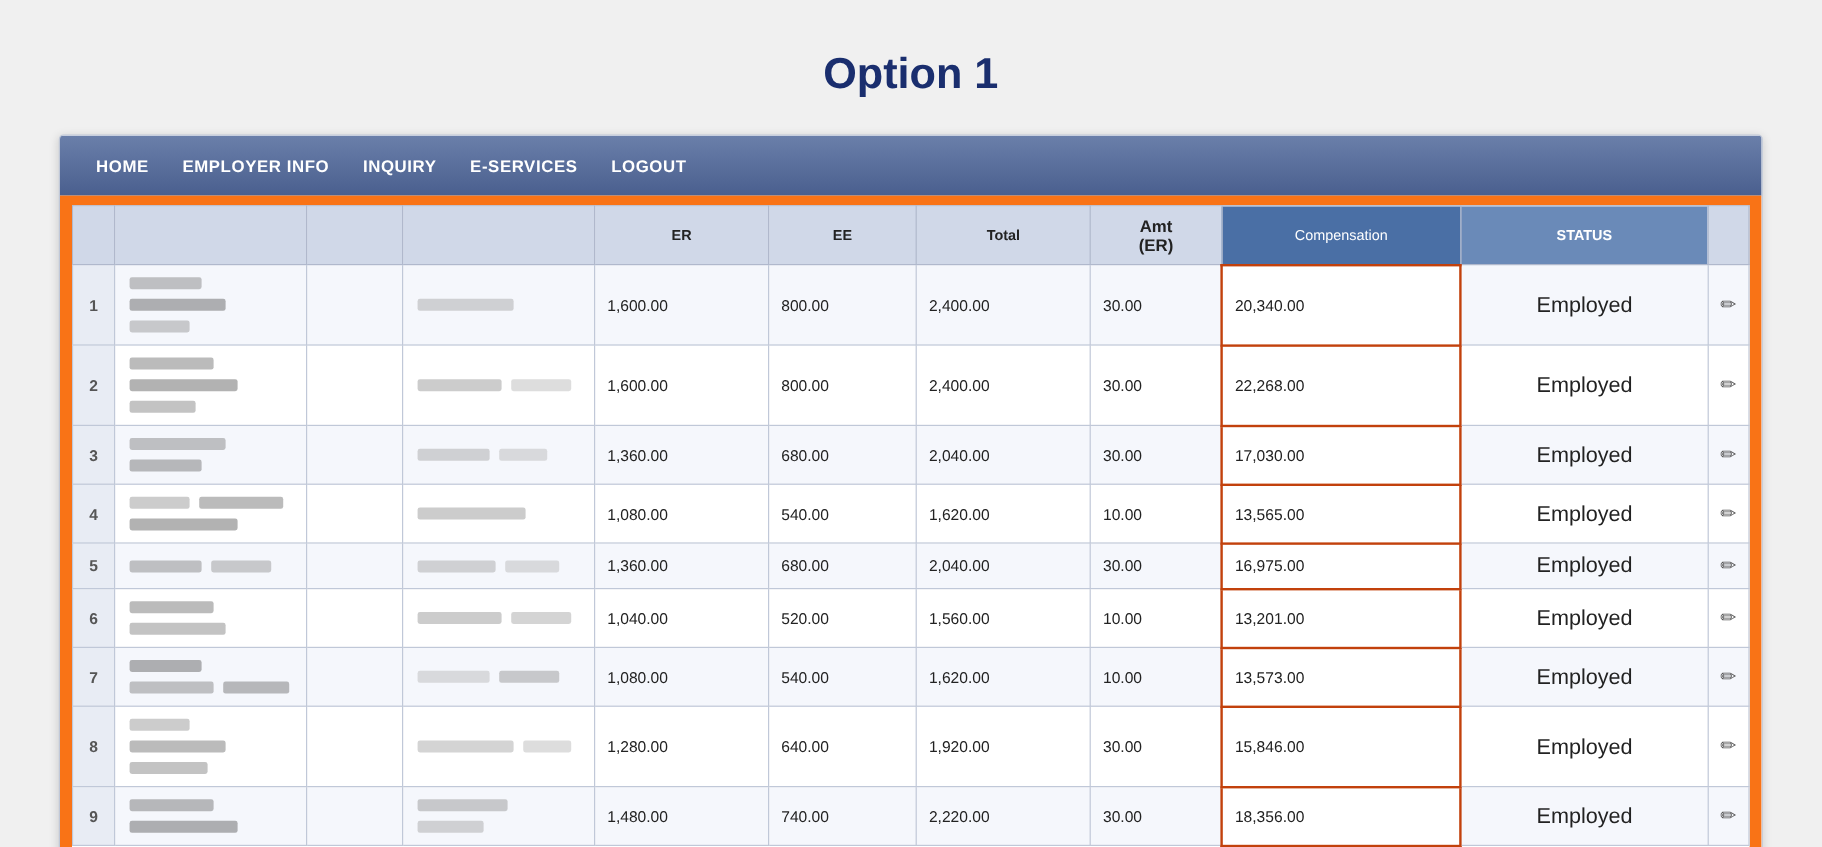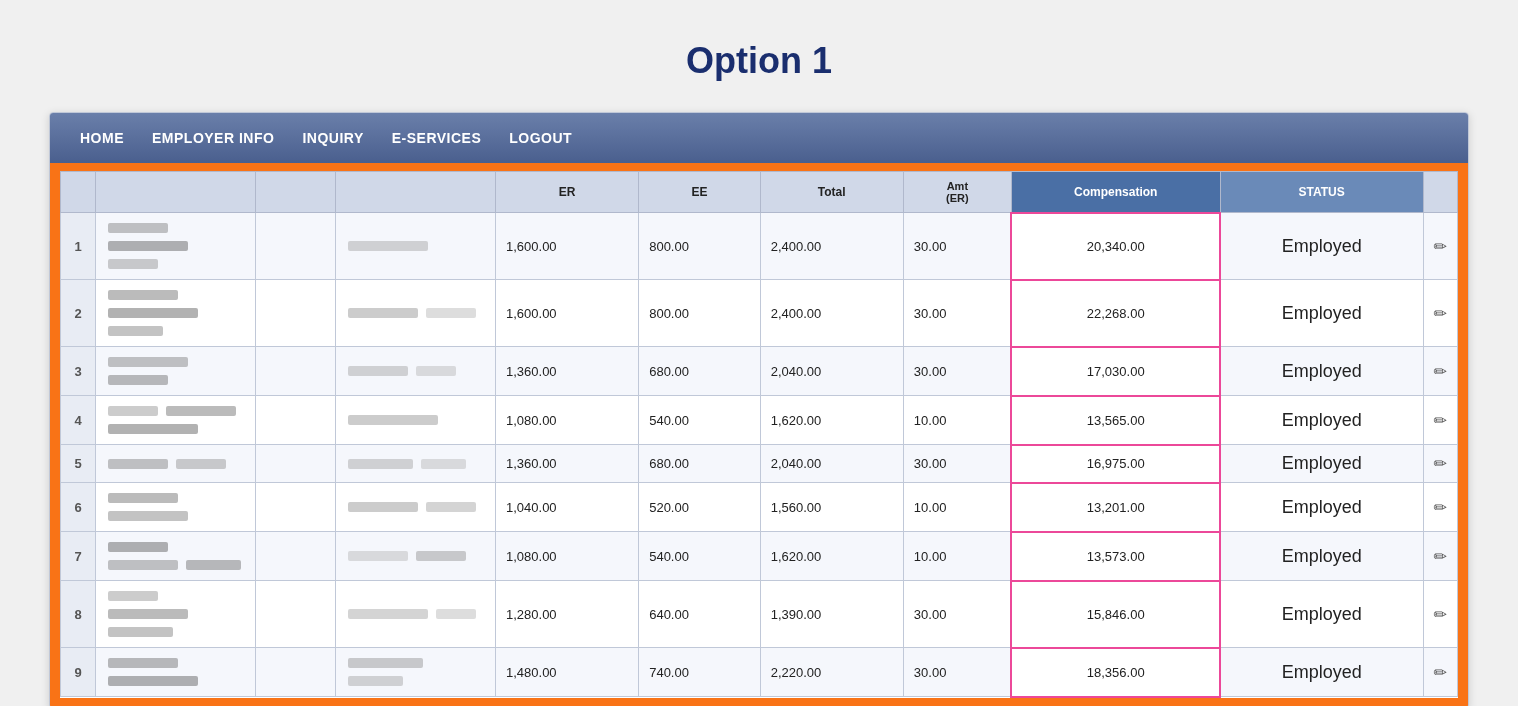--- a/index.html
+++ b/index.html
@@ -65,21 +65,21 @@
       padding: 8px 10px;
       font-size: 12px;
       font-weight: bold;
       color: #222;
       text-align: center;
       white-space: nowrap;
     }
     .col-header-row th.compensation-header {
       background: #4a6fa5;
       color: #fff;
-      font-weight: bold;
+      font-weight: normal;
     }
     .col-header-row th.status-header {
       background: #6a8ab8;
       color: #fff;
     }
     
     .data-row td {
       border: 1px solid #c0c8d8;
       padding: 8px 10px;
       font-size: 13px;
@@ -113,22 +113,22 @@
       align-items: center;
       gap: 4px;
       flex-wrap: wrap;
     }
     .data-row td.num-cell {
       text-align: left;
       font-size: 13px;
       white-space: nowrap;
     }
     .data-row td.compensation-cell {
-      text-align: center;
-      border: 2px solid #ec4899;
+      text-align: left;
+      border: 2px solid #c2410c;
       background: #fff;
       font-size: 13px;
     }
     .data-row td.status-cell {
       text-align: center;
       font-size: 18px;
       color: #222;
       white-space: nowrap;
     }
     .data-row td.edit-cell {
@@ -158,21 +158,21 @@
     <table>
       <thead>
         <tr class="col-header-row">
           <th style="width:35px;"></th>
           <th style="width:160px;"></th>
           <th style="width:80px;"></th>
           <th style="width:160px;"></th>
           <th>ER</th>
           <th>EE</th>
           <th>Total</th>
-          <th style="font-size:11px;">Amt<br>(ER)</th>
+          <th style="font-size:14px;">Amt<br>(ER)</th>
           <th class="compensation-header">Compensation</th>
           <th class="status-header">STATUS</th>
           <th style="width:30px;"></th>
         </tr>
       </thead>
       <tbody id="table-body">
 
       <tr class="data-row">
             <td class="row-num">1</td>
             <td class="blurred-cell">
@@ -347,21 +347,21 @@
             </td>
             <td class="blurred-cell"></td>
             <td class="blurred-cell">
               <div class="blurred-bar-group">
                 <span class="blurred-bar" style="width: 80px; background: rgb(170, 170, 170);"></span>
                 <span class="blurred-bar" style="width: 40px; background: rgb(187, 187, 187);"></span>
               </div>
             </td>
             <td class="num-cell">1,280.00</td>
             <td class="num-cell">640.00</td>
-            <td class="num-cell">1,390.00</td>
+            <td class="num-cell">1,920.00</td>
             <td class="num-cell">30.00</td>
             <td class="compensation-cell">15,846.00</td>
             <td class="status-cell">Employed</td>
             <td class="edit-cell">✏</td>
           </tr>
           <tr class="data-row">
             <td class="row-num">9</td>
             <td class="blurred-cell">
               <div class="blurred-bar-group">
                 <span class="blurred-bar" style="width: 70px; background: rgb(119, 119, 119);"></span>

